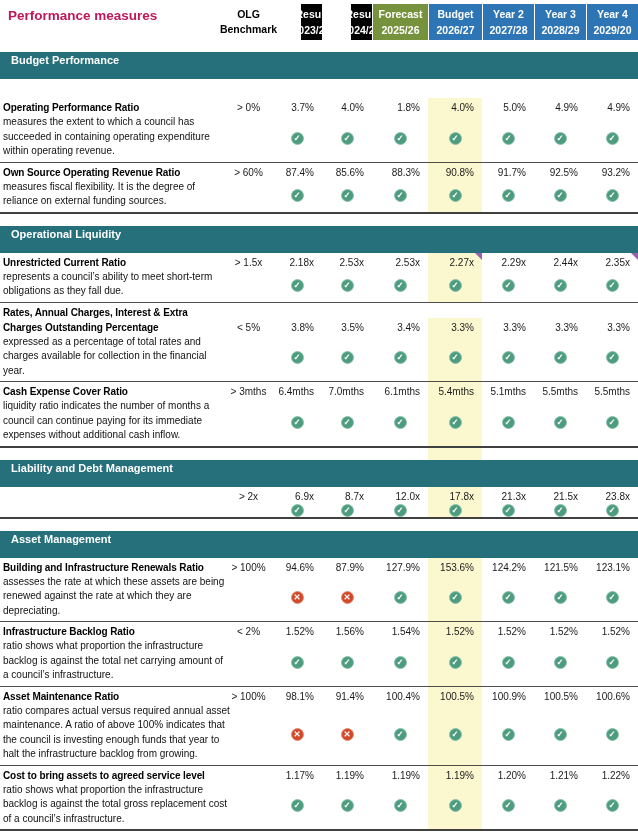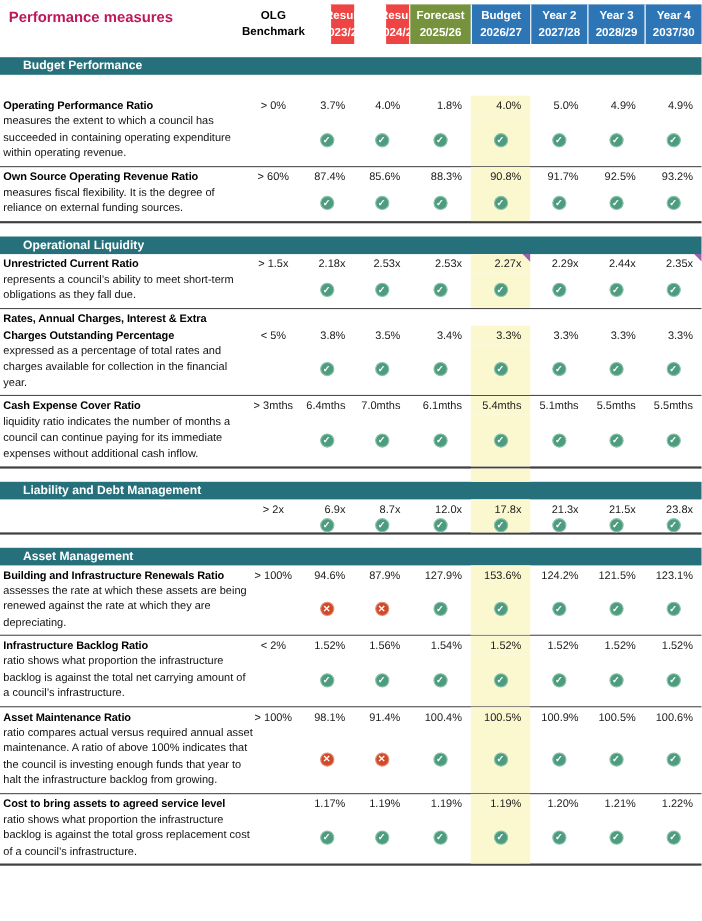--- a/index.html
+++ b/index.html
@@ -7,26 +7,26 @@
   .page{width:638px;height:837px;overflow:hidden;background:#fff;position:relative;}
 
   
   .grid9{display:grid;grid-template-columns:225px 47px 50px 50px 56px 54px 52px 52px 52px;}
 
   
   .hdr{margin-top:4px;}
   .page-title{grid-column:1;grid-row:1;align-self:start;color:#be185d;font-weight:bold;font-size:13.5px;padding:4px 0 0 8px;white-space:nowrap;}
   .bench-hdr{grid-column:2;grid-row:1;align-self:end;display:flex;flex-direction:column;align-items:center;font-weight:bold;font-size:10.5px;color:#000;line-height:15px;padding-bottom:3px;white-space:nowrap;}
   .hcell{grid-row:1;height:36px;display:flex;flex-direction:column;align-items:center;justify-content:center;color:#fff;font-weight:bold;font-size:10.5px;line-height:16px;border-left:1px solid #fff;box-sizing:border-box;}
-  .hc-result{background:#ef4444;margin-left:28px;}
+  .hc-result{background:#000000;margin-left:28px;}
   .hc-forecast{background:#76923C;}
   .hc-budget,.hc-year{background:#2E75B6;}
 
   
-  .secbar{height:16px;background:#26707B;color:#fff;font-weight:bold;font-size:11px;line-height:16px;padding-left:21px;box-sizing:border-box;}
+  .secbar{height:27px;background:#26707B;color:#fff;font-weight:bold;font-size:11px;line-height:16px;padding-left:11px;box-sizing:border-box;}
   .hdr-gap{height:12px;}
   .gap{height:12px;position:relative;}
   .gap.gyl::after{content:"";position:absolute;left:428px;top:0;width:54px;height:100%;background:#FBF8D0;}
 
   
   .mblock{border-bottom:1.5px solid #4D4D4D;grid-template-rows:auto auto;}
   .mblock.last{border-bottom:2.5px solid #404040;}
   .cell{box-sizing:border-box;}
   .name{grid-column:1;grid-row:1;align-self:end;font-weight:bold;font-size:10px;letter-spacing:-0.1px;line-height:15px;color:#000;padding:2px 0 0 3px;}
   .bench{grid-column:2;grid-row:1;align-self:end;font-size:10px;color:#1a1a1a;text-align:center;white-space:nowrap;padding-top:2px;line-height:15px;}
@@ -73,21 +73,21 @@
       <div class="hcell hc-year" style="grid-area: 1 / 7;">
         <div class="hline">Year 2</div>
         <div class="hline">2027/28</div>
       </div>
       <div class="hcell hc-year" style="grid-area: 1 / 8;">
         <div class="hline">Year 3</div>
         <div class="hline">2028/29</div>
       </div>
       <div class="hcell hc-year" style="grid-area: 1 / 9;">
         <div class="hline">Year 4</div>
-        <div class="hline">2037/30</div>
+        <div class="hline">2029/20</div>
       </div>
     </div>
   <div class="hdr-gap"></div>
   <div id="tbody">
       <div class="secbar">Budget Performance</div>
       <div class="grid9 mblock">
         <div class="cell name">Operating Performance Ratio</div>
         <div class="cell bench">&gt; 0%</div>
         <div class="cell val" style="grid-area: 1 / 3;"><span>3.7%</span></div>
         <div class="cell val" style="grid-area: 1 / 4;"><span>4.0%</span></div>

